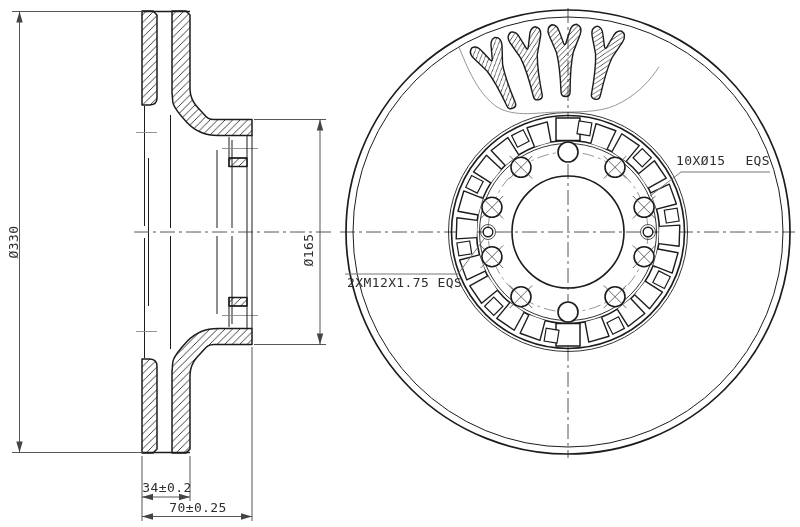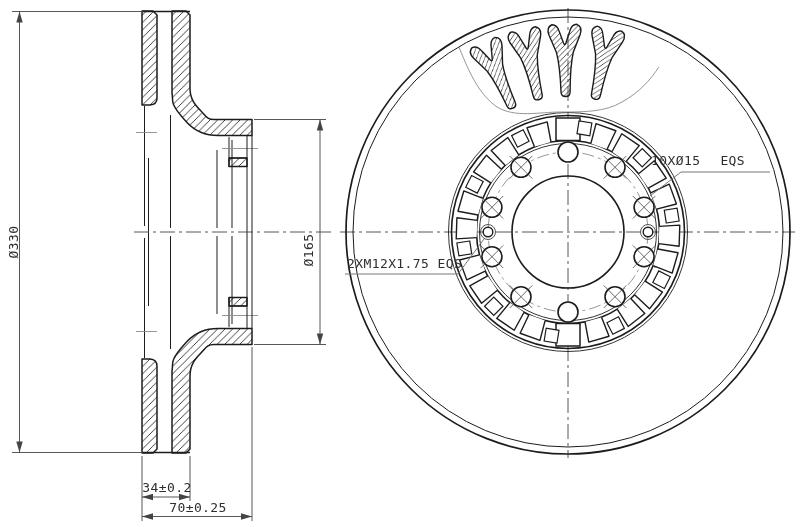--- a/index.html
+++ b/index.html
@@ -174,18 +174,18 @@
   </svg>
 
   <div class="lbl rot" style="left:13px;top:242px">Ø330</div>
 
   <div class="lbl rot" style="left:308px;top:250px">Ø165</div>
 
   <div class="lbl ctr" style="left:167px;top:487px">34±0.2</div>
 
   <div class="lbl ctr" style="left:198px;top:507px">70±0.25</div>
 
-  <div class="lbl" style="left:651px;top:153px">
+  <div class="lbl" style="left:676px;top:153px">
     <span>10XØ15</span><span class="gap"></span><span>EQS</span>
   </div>
 
-  <div class="lbl" style="left:347px;top:256px">2XM12X1.75 EQS</div>
+  <div class="lbl" style="left:347px;top:275px">2XM12X1.75 EQS</div>
 </div>
 
 </body></html>

